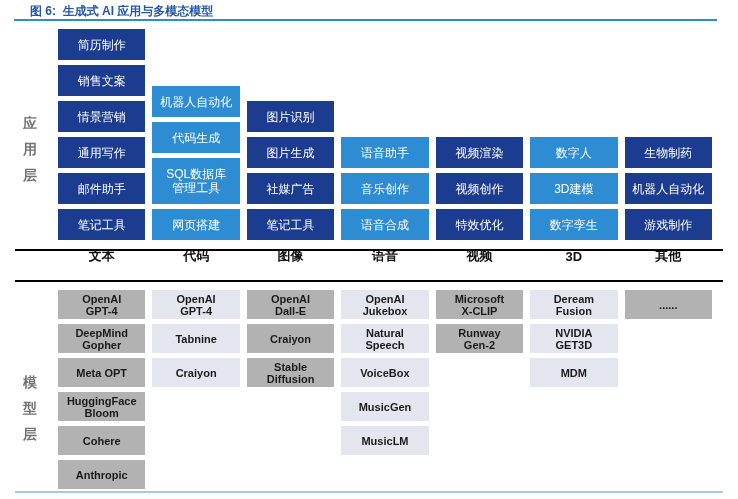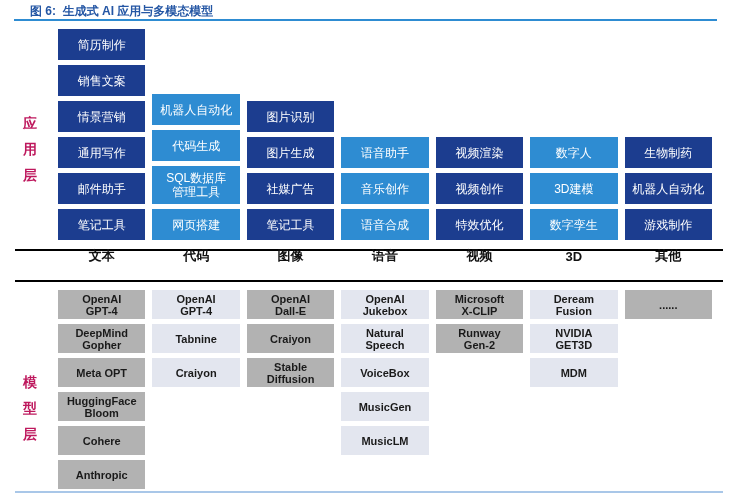--- a/index.html
+++ b/index.html
@@ -5,33 +5,33 @@
   html,body{margin:0;padding:0;background:#fff;}
   body{font-family:"Liberation Sans","DejaVu Sans",sans-serif;}
   #canvas{position:relative;width:738px;height:499px;background:#fff;overflow:hidden;}
 
   .fig-title{position:absolute;left:14px;top:3px;font-size:12px;font-weight:700;
     color:var(--title-blue);white-space:pre;margin-left:16px;}
   .title-rule{position:absolute;left:14px;top:19px;width:703px;height:2px;
     background:var(--light-blue);}
 
   .vlabel{position:absolute;left:21px;width:18px;font-size:14px;font-weight:700;
-    color:#be185d;line-height:26px;text-align:center;word-break:break-all;white-space:normal;}
+    color:#737373;line-height:26px;text-align:center;word-break:break-all;white-space:normal;}
   #app-label{top:110px;}
   #model-label{top:357px;margin-top:12px;}
 
   .grid7{position:absolute;left:58px;width:654px;display:grid;
     grid-template-columns:repeat(7,1fr);column-gap:7px;}
 
   #app-grid{top:28px;height:212px;}
   .app-col{display:flex;flex-direction:column;justify-content:flex-end;gap:5px;}
   .app-box{height:31px;display:flex;align-items:center;justify-content:center;
     color:#fff;font-size:12px;font-weight:500;text-align:center;white-space:pre-line;
     line-height:14px;}
-  .app-box.two-line{height:38px;}
+  .app-box.two-line{height:46px;}
   .app-box.dark{background:var(--dark-blue);}
   .app-box.light{background:var(--light-blue);}
 
   .rule{position:absolute;left:15px;width:708px;height:2px;background:#000;}
   #rule-top{top:249px;}
   #rule-bottom{top:280px;}
 
   #cat-row{top:243px;height:26px;}
   .cat{display:flex;align-items:center;justify-content:center;height:26px;
     font-size:13px;font-weight:700;color:#111;}

